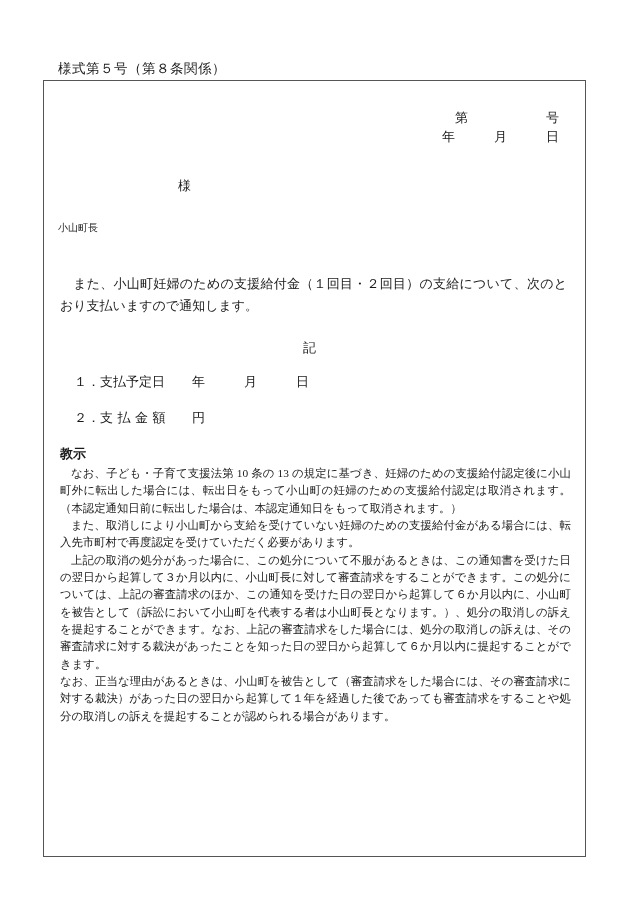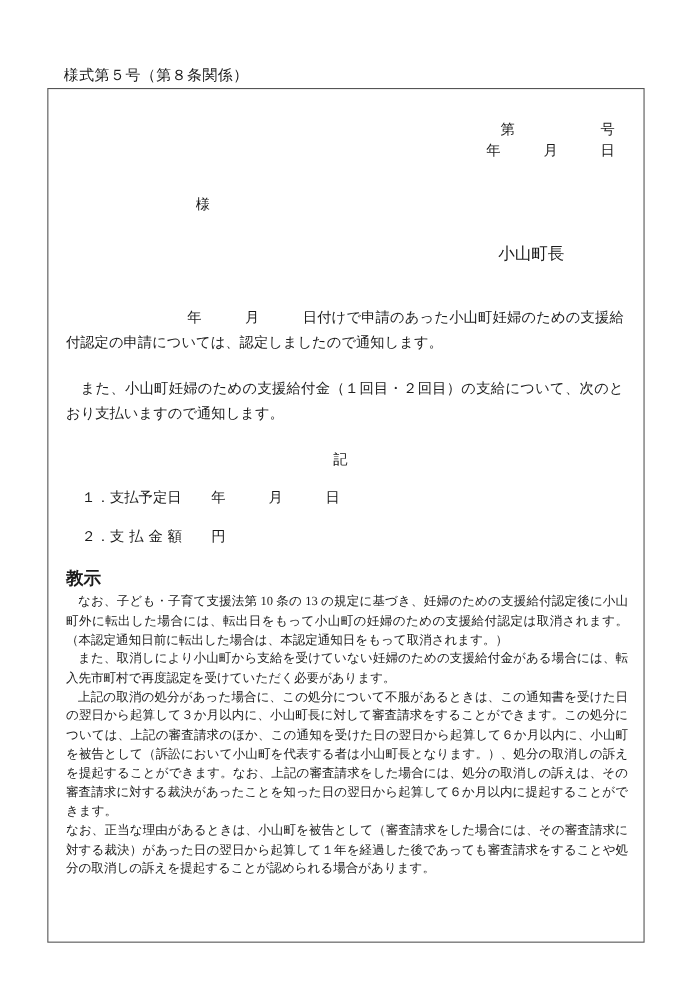--- a/index.html
+++ b/index.html
@@ -63,23 +63,23 @@
   
   .addressee {
     margin-top: 30px;
     padding-left: 120px;
     font-size: 13px;
   }
 
   
   .issuer {
     margin-top: 26px;
-    text-align: right;
+    text-align: left;
     padding-right: 58px;
-    font-size: 15px;
+    font-size: 10px;
   }
 
   
   .doc-title {
     margin-top: 36px;
     text-align: center;
     font-size: 13.5px;
     letter-spacing: 0.2px;
     white-space: nowrap;
   }
@@ -148,21 +148,21 @@
     margin-top: 8px;
     font-size: 11.4px;
     line-height: 1.52;
     padding: 0 0 0 2px;
     text-align: justify;
     text-justify: inter-character;
   }
   .notice-heading {
     font-weight: bold;
     margin: 0 0 1px 0;
-    font-size: 16px;
+    font-size: 13px;
     font-family: Liberation Mono, monospace;
   }
   .notice p {
     margin: 0;
   }
   .notice p.ind {
     text-indent: 11px;
   }
 </style>
 </head>
@@ -177,21 +177,20 @@
       <div class="meta-row">第　　　　　　号</div>
       <div class="meta-row">年　　　月　　　日</div>
     </div>
 
     <div class="addressee">様</div>
 
     <div class="issuer">小山町長</div>
 
 
     <div class="body-block">
-      <p class="para-1"><span class="indent-date"></span><span>年　　　月　　　日</span><span>付けで申請のあった小山町妊婦のための支援給付認定の申請については、認定しましたので通知します。</span></p>
       <p class="para-2"><span class="ind1"></span><span>また、小山町妊婦のための支援給付金（１回目・２回目）の支給について、次のとおり支払いますので通知します。</span></p>
     </div>
 
     <div class="ki-mark">記</div>
 
     <div class="items">
       <div class="item-row">
         <span class="item-no">１．</span>
         <span class="item-label">支払予定日</span>
         <span class="item-value">年　　　月　　　日</span>

